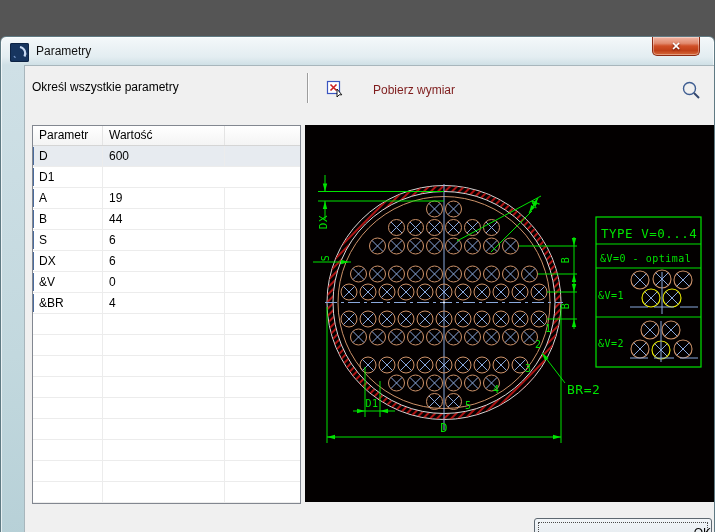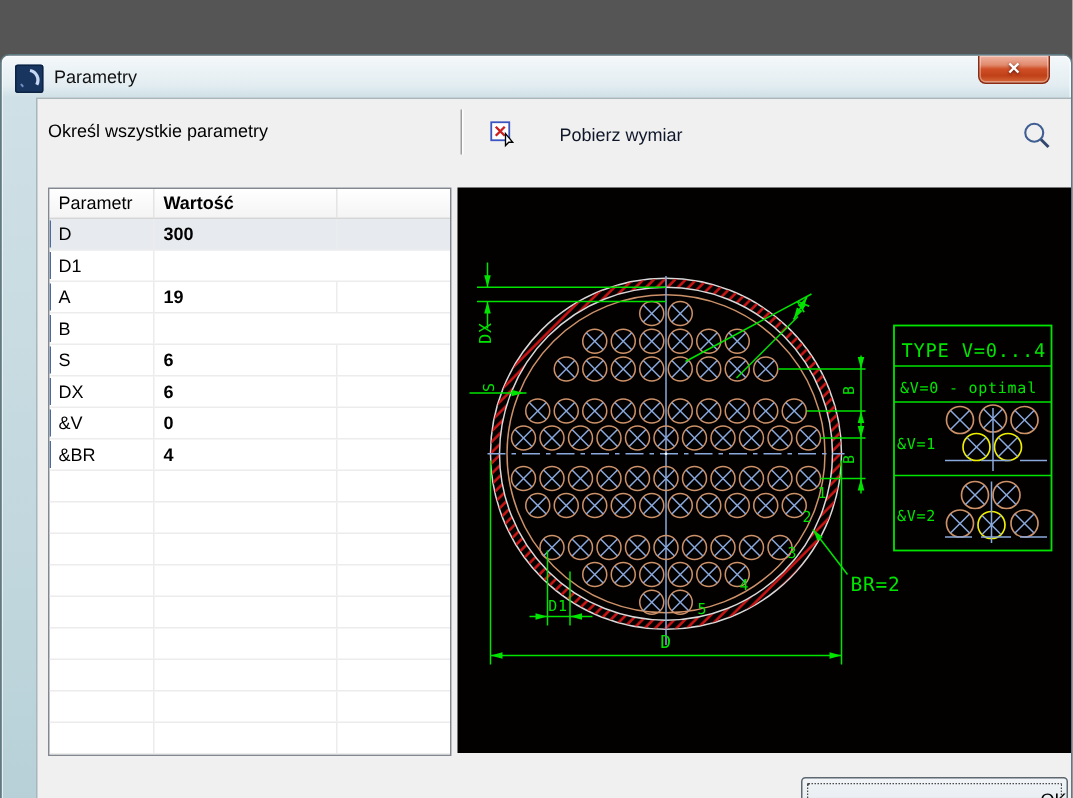--- a/index.html
+++ b/index.html
@@ -28,33 +28,33 @@
   .client{
     position:absolute; left:23px; top:28px; width:701px; height:497px;
     background:#f0f0f0; border:1px solid #a8b6bc;
   }
   .instruction{ position:absolute; left:7px; top:14px; font-size:12px; color:#000; }
   .tb-sep{ position:absolute; left:282px; top:7px; width:2px; height:30px;
     border-left:1px solid #9d9d9d; border-right:1px solid #fdfdfd; }
   .tool-btn{ position:absolute; width:24px; height:24px; display:flex; align-items:center; justify-content:center; }
   .pick-btn{ left:298px; top:11px; }
   .zoom-btn{ left:654px; top:12px; }
-  .pobierz{ position:absolute; left:348px; top:17px; font-size:12px; color:#0f172a; }
+  .pobierz{ position:absolute; left:348px; top:17px; font-size:12px; color:#7f1d1d; }
 
   
   .param-table{ position:absolute; left:7px; top:59px; width:269px; height:379px;
     background:#fff; border:1px solid #828790; font-size:12px; color:#000; overflow:hidden; }
   .pt-header{ display:flex; height:20px; background:linear-gradient(#ffffff,#f4f4f4);
     border-bottom:1px solid #d5d5d5;justify-content:space-between; }
   .pt-header > div{ padding:2px 0 0 6px; border-right:1px solid #e4e4e4; }
   .pt-row{ display:flex; height:21px; border-bottom:1px solid #ececec; position:relative; }
   .pt-row.filled::before{ content:""; position:absolute; left:0; top:1px; bottom:1px; width:1px; background:#4a6b9d; }
   .pt-row.selected{ background:#e7ebf0; }
   .pt-row > div{ padding:3px 0 0 6px; border-right:1px solid #ececec; overflow:hidden; }
-  .c1{ width:70px; } .c2{ width:122px;font-weight:bold; } .c3{ flex:1; border-right:none !important; }
+  .c1{ width:70px; } .c2{ width:122px; } .c3{ flex:1; border-right:none !important; }
 
   
   .cad{ position:absolute; left:280px; top:59px; width:409px; height:377px; background:#030000; }
   .cad svg{ display:block; width:100%; height:100%; }
 
   
   .ok-btn{
     position:absolute; left:509px; top:452px; width:178px; height:30px;
     border:1px solid #5e6871; border-radius:3px;
     background:linear-gradient(180deg,#f1f5f8 0%,#e9eef2 45%,#d9e0e6 50%,#ccd4da 100%);
@@ -104,34 +104,35 @@
 
     <div class="param-table">
       <div class="pt-header">
         <div class="c1">Parametr</div>
         <div class="c2">Wartość</div>
         <div class="c3"></div>
       </div>
       <div id="pt-body">
           <div class="pt-row filled selected">
             <div class="c1">D</div>
-            <div class="c2">300</div>
+            <div class="c2">600</div>
             <div class="c3"></div>
           </div>
           <div class="pt-row filled">
             <div class="c1">D1</div>
             <div class="c3"></div>
           </div>
           <div class="pt-row filled">
             <div class="c1">A</div>
             <div class="c2">19</div>
             <div class="c3"></div>
           </div>
           <div class="pt-row filled">
             <div class="c1">B</div>
+            <div class="c2">44</div>
             <div class="c3"></div>
           </div>
           <div class="pt-row filled">
             <div class="c1">S</div>
             <div class="c2">6</div>
             <div class="c3"></div>
           </div>
           <div class="pt-row filled">
             <div class="c1">DX</div>
             <div class="c2">6</div>

